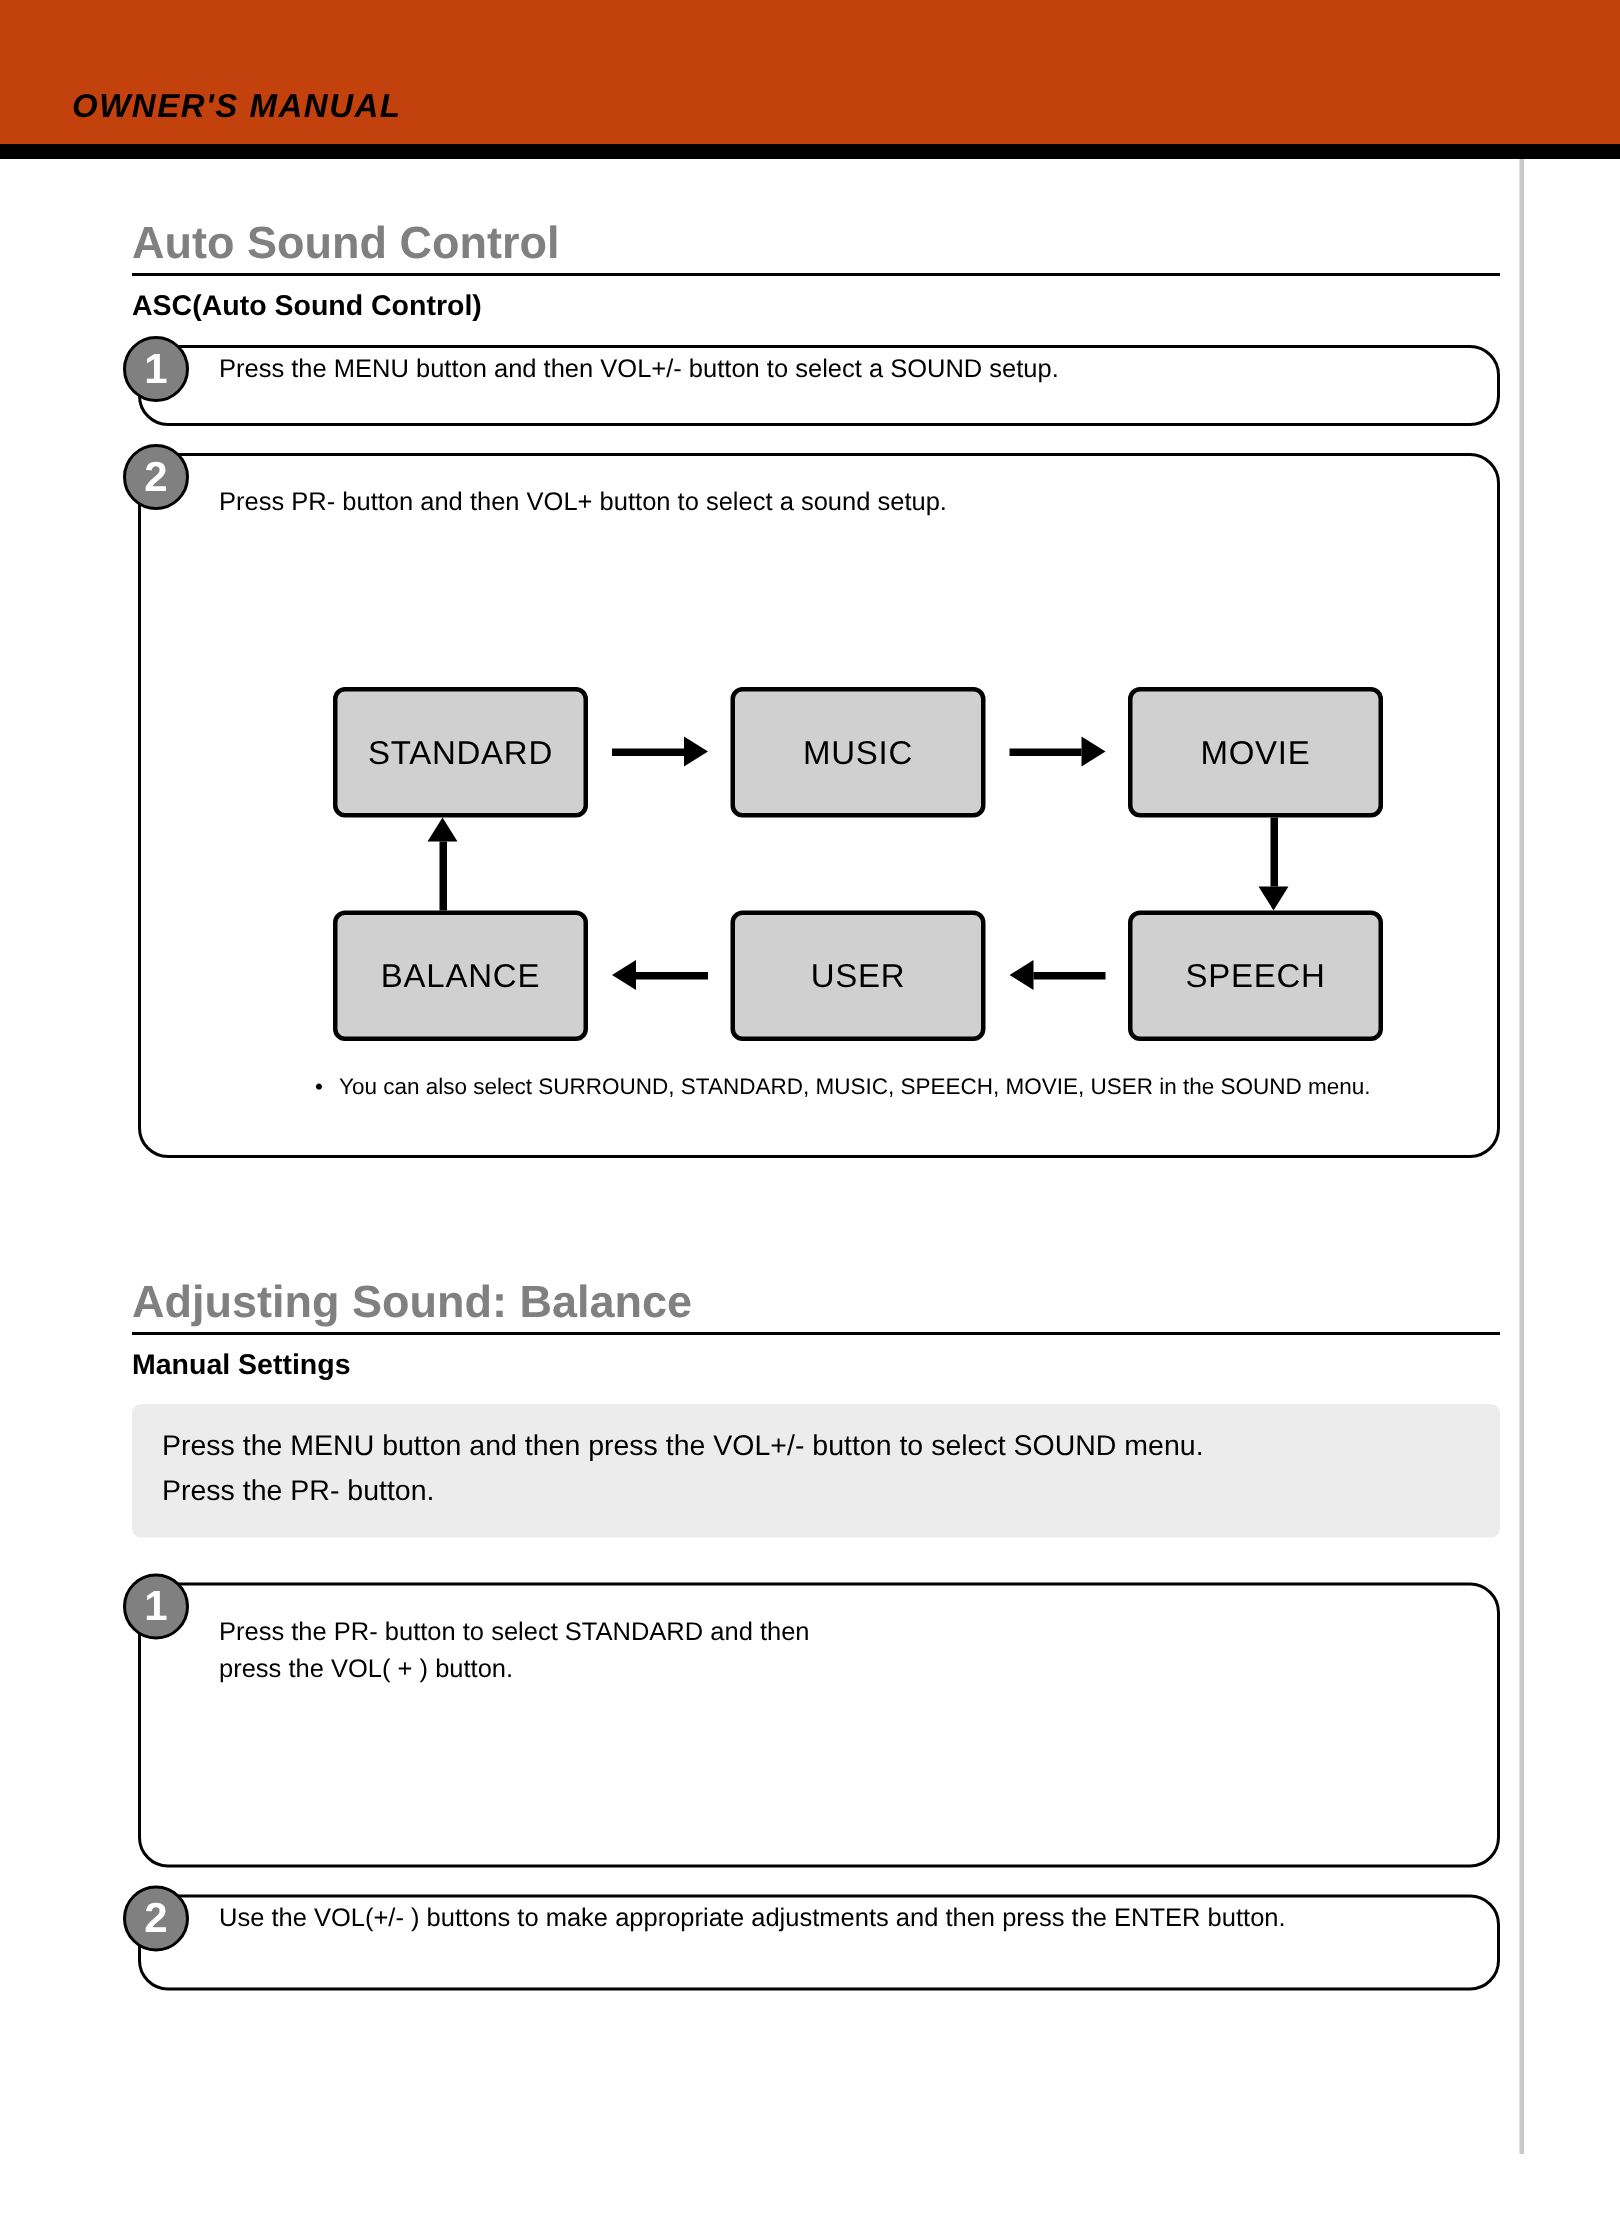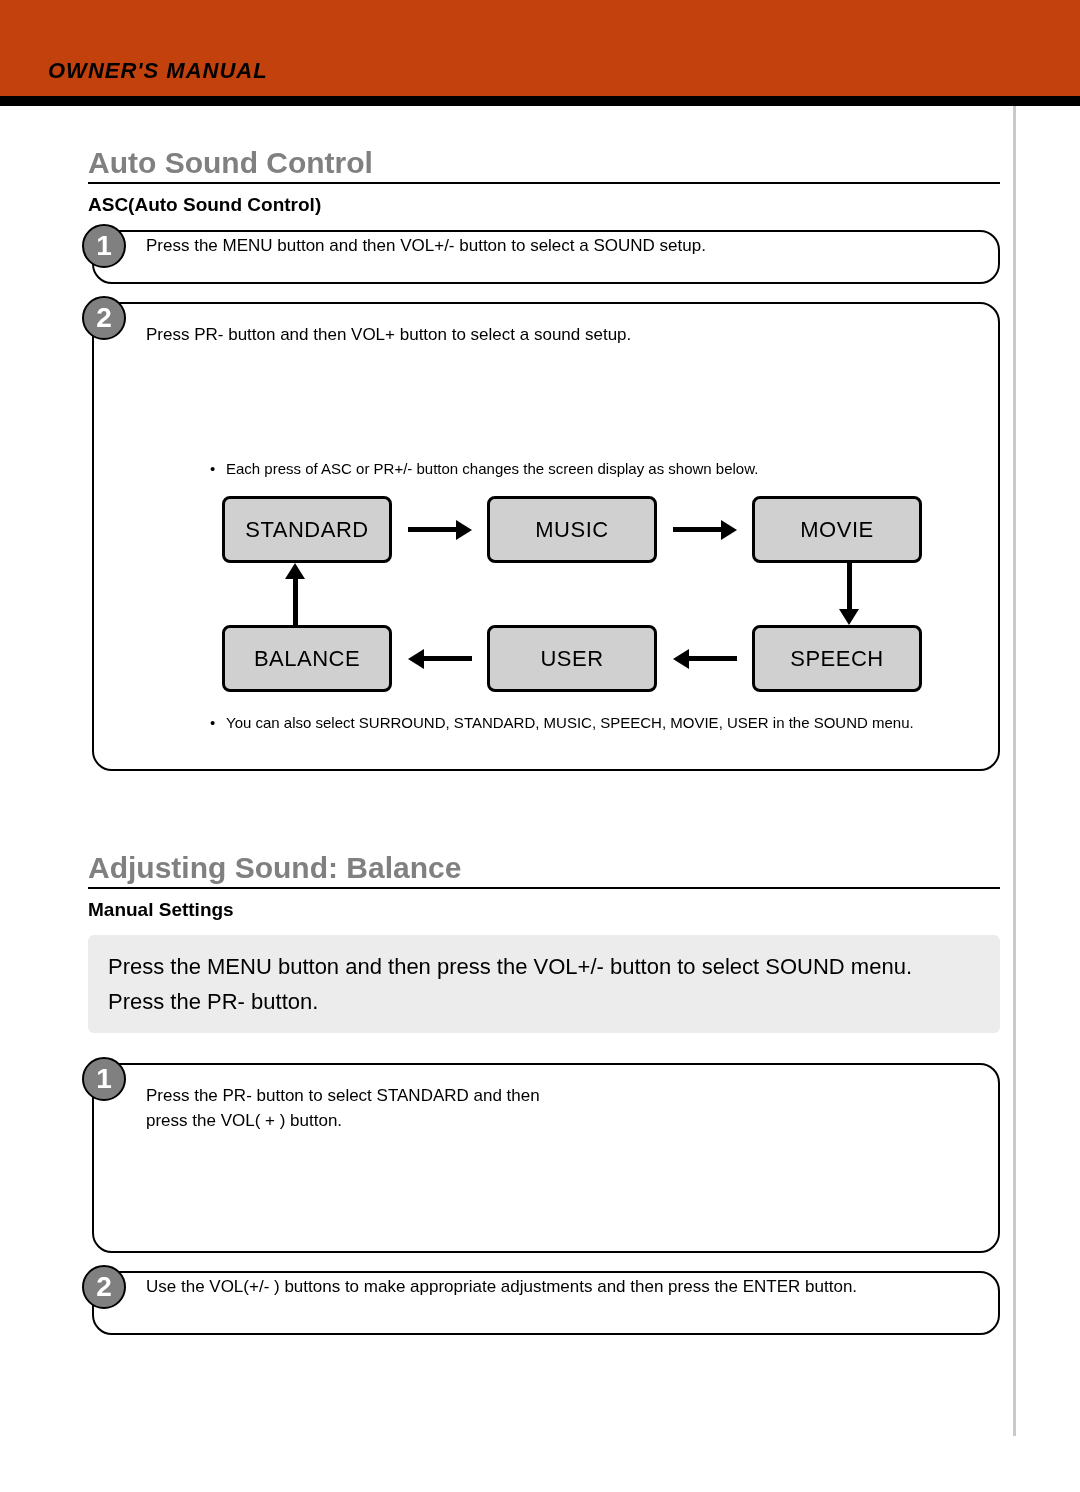--- a/index.html
+++ b/index.html
@@ -119,21 +119,21 @@
     display: flex;
     align-items: center;
     justify-content: space-between;
   }
   .mode-box {
     background: #d0d0d0;
     border: 3px solid #000;
     border-radius: 8px;
     font-size: 22px;
     letter-spacing: 0.5px;
-    padding: 14px 0;
+    padding: 24px 0;
     width: 170px;
     text-align: center;
     font-family: Arial, sans-serif;
   }
   .arrow-h {
     width: 64px;
     height: 6px;
     position: relative;
     display: flex;
     align-items: center;
@@ -184,21 +184,21 @@
     width: 0; height: 0;
     border-left: 10px solid transparent;
     border-right: 10px solid transparent;
     border-top: 16px solid #000;
   }
   .vspace { flex: 1; }
   .gray-box {
     background: #ececec;
     border-radius: 6px;
     padding: 14px 20px;
-    font-size: 22px;
+    font-size: 19px;
     line-height: 1.6;
     margin: 8px 0 30px 0;
   }
   .balance-section { margin-top: 80px; }
   .step-box.tall { min-height: 190px; }
   .step-box.tall2 { min-height: 64px; }
   .bottom-bullet { font-size: 15px; margin: 20px 0 8px 40px; position: relative; }
   .bottom-bullet::before { content: "•"; position: absolute; left: -16px; }
 </style>
 </head>
@@ -222,21 +222,20 @@
         <span>Press the MENU button and then VOL+/- button to select a SOUND setup.</span>
       </div>
     </div>
 
     <div class="step-wrap">
       <div class="step-circle">2</div>
       <div class="step-box" style="padding-bottom:24px;">
         <div class="step-text">Press PR- button and then VOL+ button to select a sound setup.</div>
 
         <div class="diagram-wrap">
-          <div class="bullet">Each press of ASC or PR+/- button changes the screen display as shown below.</div>
 
           <div class="mode-diagram">
             <div class="mode-row">
               <div class="mode-box">STANDARD</div>
               <div class="arrow-h">
                   <div class="shaft"></div>
                   <div class="head-right"></div>
                 </div>
               <div class="mode-box">MUSIC</div>
               <div class="arrow-h">

